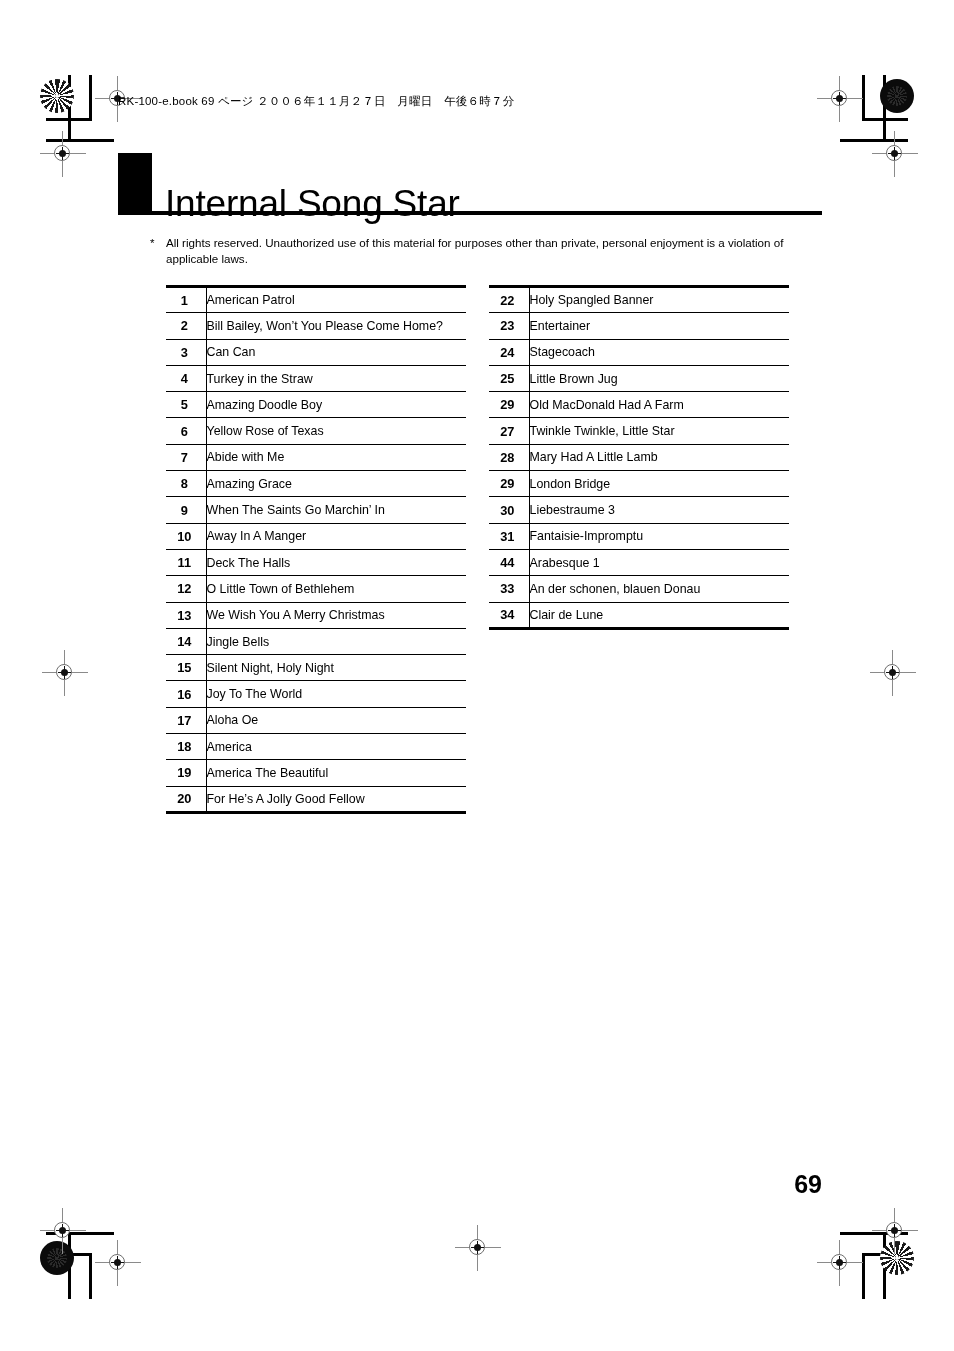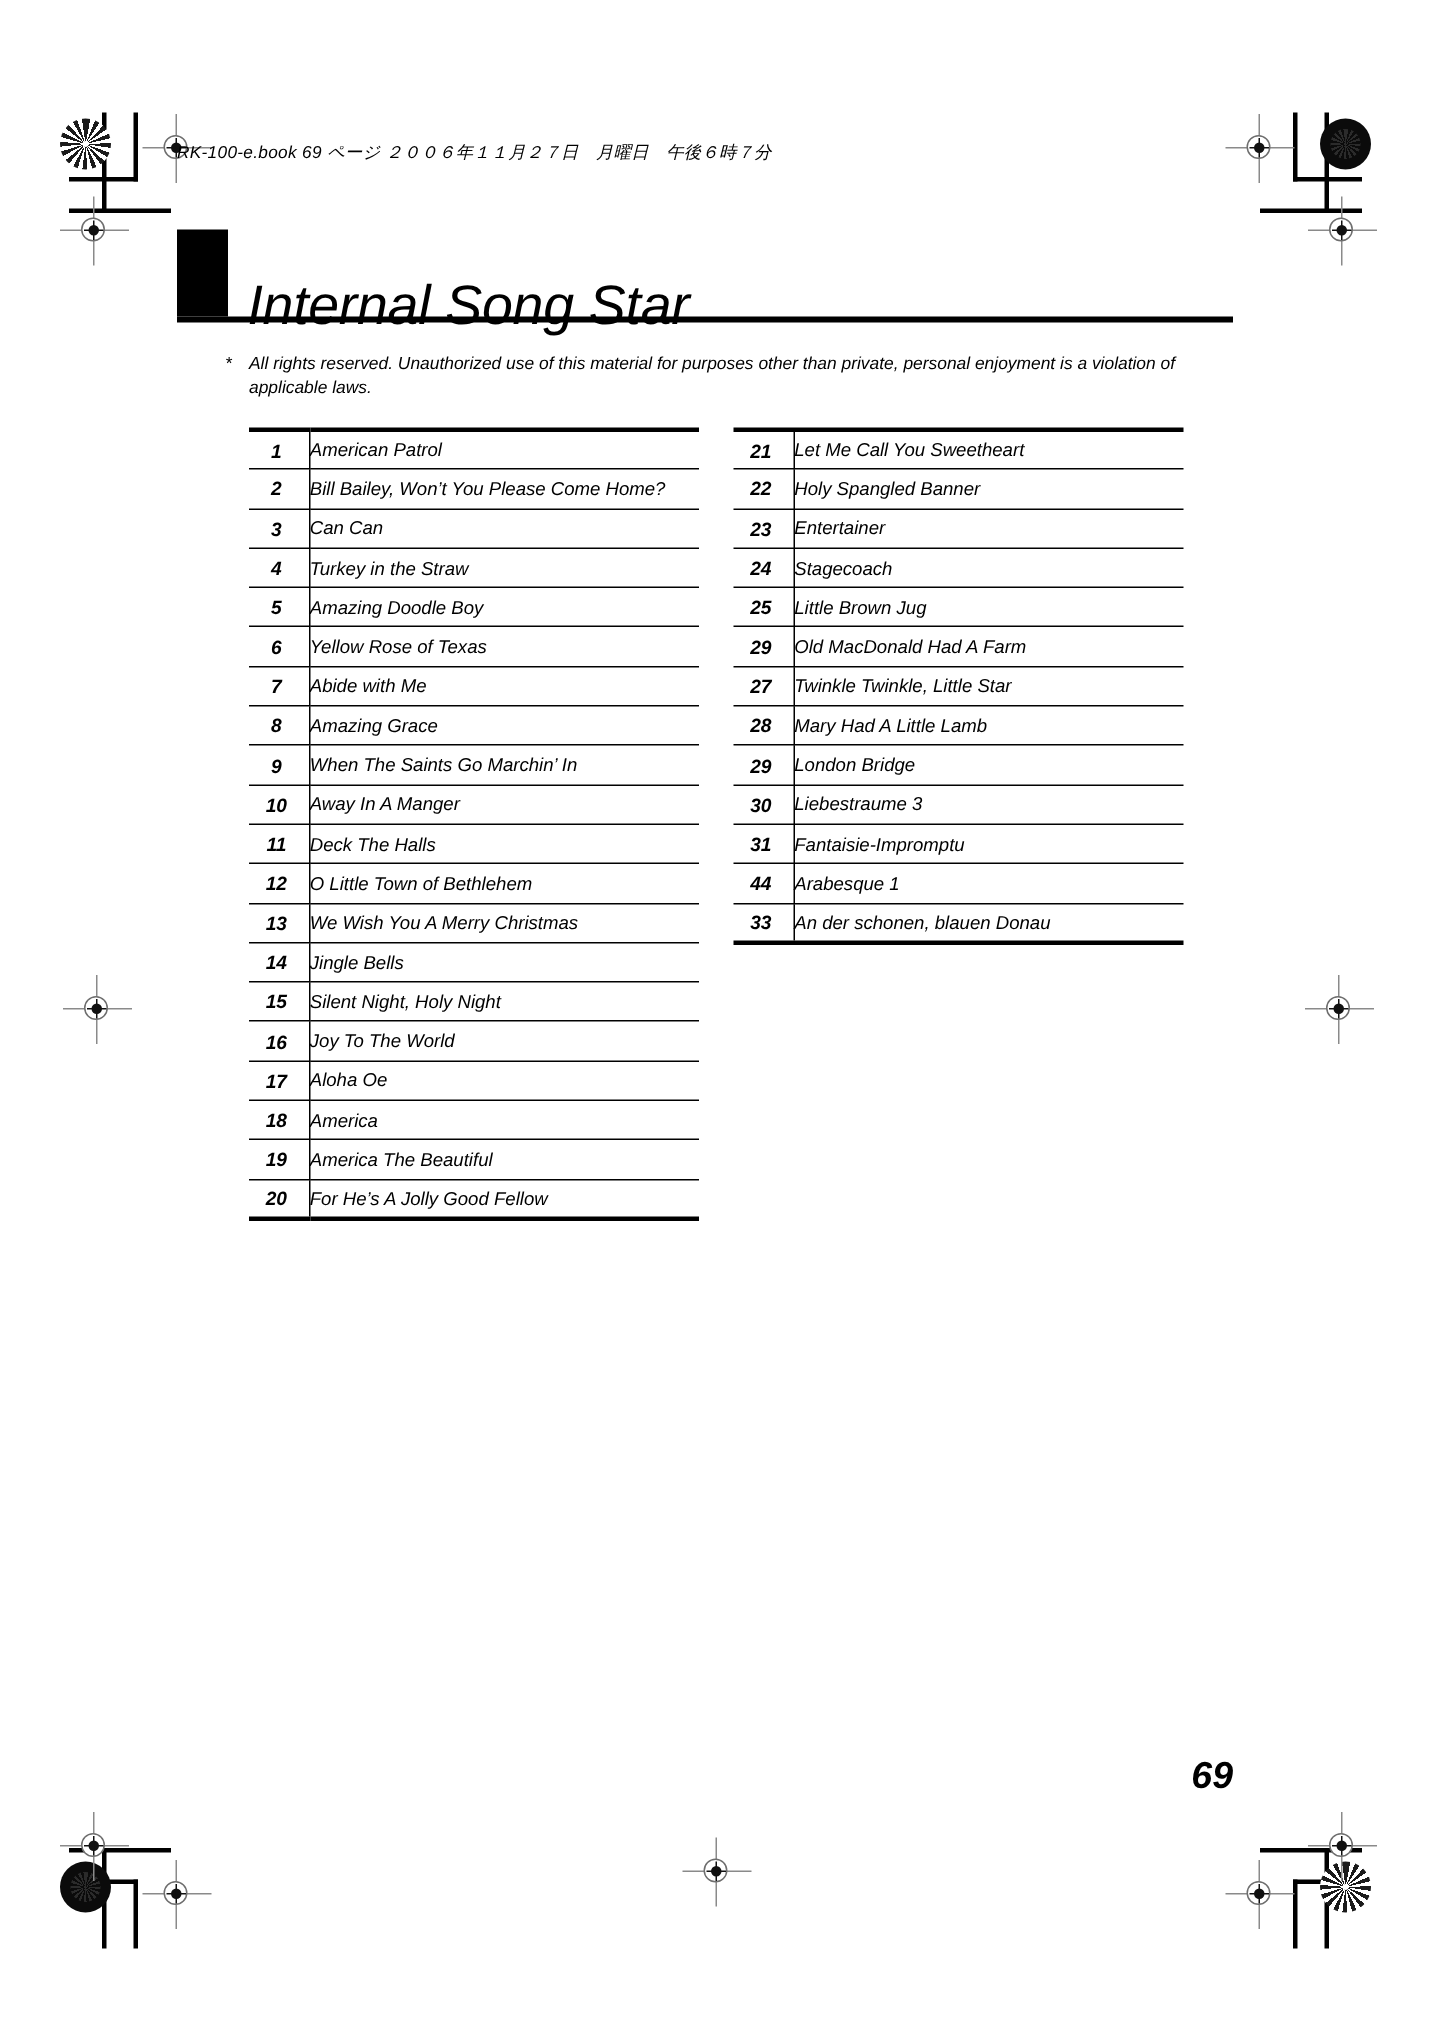--- a/index.html
+++ b/index.html
@@ -10,21 +10,20 @@
   body {
     font-family: "Liberation Sans", sans-serif;
     color: #000000;
   }
   #page {
     position: relative;
     width: 954px;
     height: 1351px;
     overflow: hidden;
     background: #ffffff;
-    font-style: italic;
   }
 
   
   .cross {
     position: absolute;
     width: 46px;
     height: 46px;
   }
   .cross .h {
     position: absolute;
@@ -423,24 +422,20 @@
         <tr>
           <td class="num">20</td>
           <td class="name">For He’s A Jolly Good Fellow</td>
         </tr>
       </tbody>
   </table>
 
   <table class="songtable right">
     <tbody>
         <tr>
-          <td class="num">21</td>
-          <td class="name">Let Me Call You Sweetheart</td>
-        </tr>
-        <tr>
           <td class="num">22</td>
           <td class="name">Holy Spangled Banner</td>
         </tr>
         <tr>
           <td class="num">23</td>
           <td class="name">Entertainer</td>
         </tr>
         <tr>
           <td class="num">24</td>
           <td class="name">Stagecoach</td>
@@ -474,18 +469,22 @@
           <td class="name">Fantaisie-Impromptu</td>
         </tr>
         <tr>
           <td class="num">44</td>
           <td class="name">Arabesque 1</td>
         </tr>
         <tr>
           <td class="num">33</td>
           <td class="name">An der schonen, blauen Donau</td>
         </tr>
+        <tr>
+          <td class="num">34</td>
+          <td class="name">Clair de Lune</td>
+        </tr>
       </tbody>
   </table>
 
   <div class="pageno">69</div>
 
 </div>
 
 </body></html>

